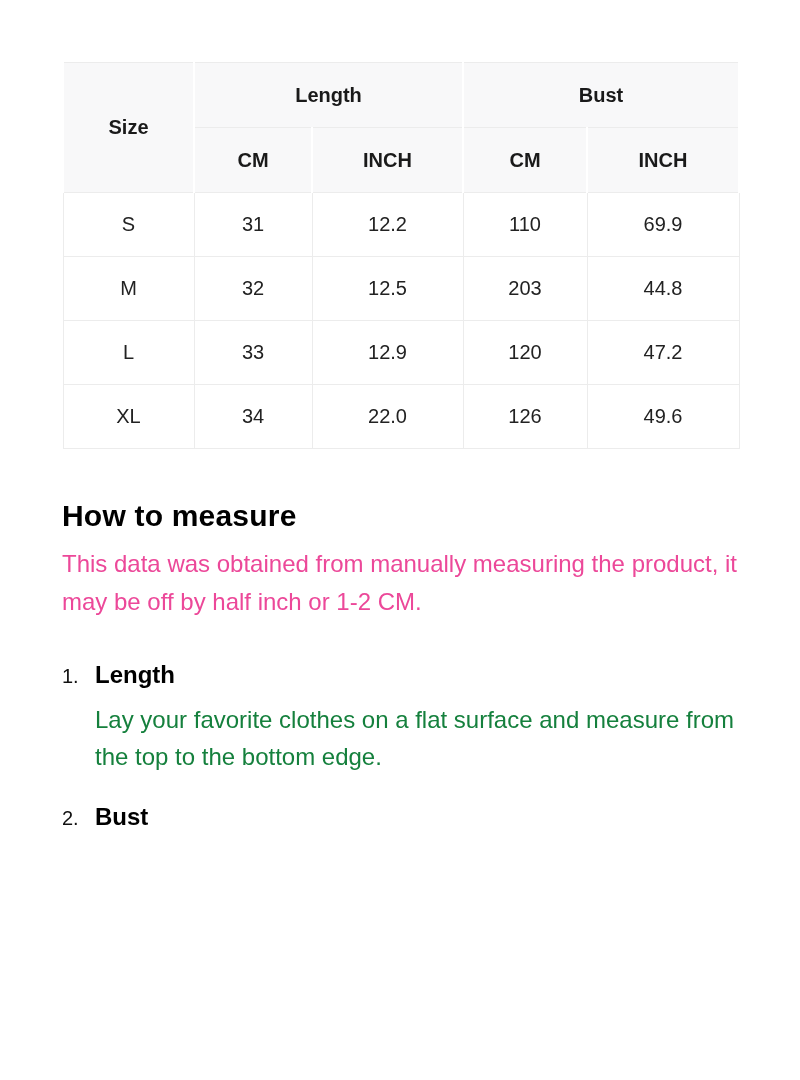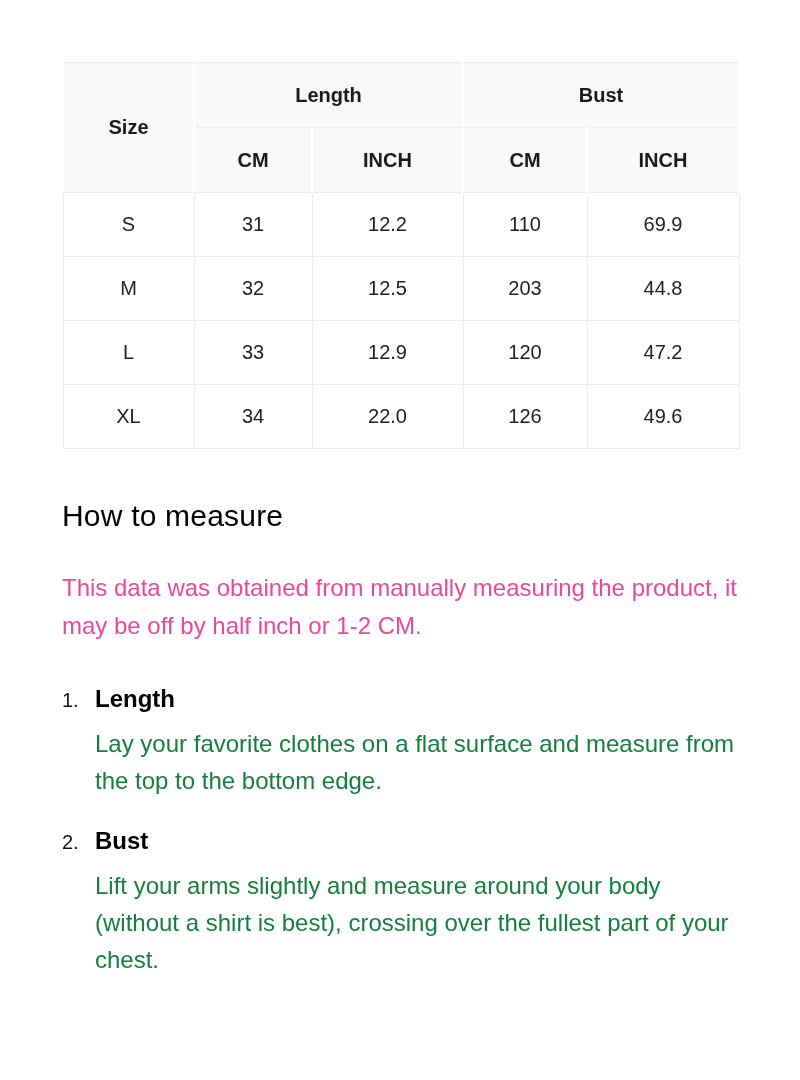--- a/index.html
+++ b/index.html
@@ -37,24 +37,24 @@
     color: #1a1a1a;
     border-left: 2px solid #ffffff;
     border-right: 2px solid #ffffff;
     height: 65px;
   }
 
   
   .how-section { margin-top: 50px; }
   .how-title {
     font-size: 30px;
-    font-weight: 400;
+    font-weight: 700;
     color: #000000;
     letter-spacing: 0.2px;
-    margin-bottom: 36px;
+    margin-bottom: 12px;
   }
   .how-intro {
     font-size: 24px;
     line-height: 38px;
     color: #ec4899;
   }
   ol.steps {
     list-style: none;
     margin-top: 40px;
   }
@@ -149,19 +149,18 @@
         <span class="step-number">1.</span>
         <div class="step-body">
           <div class="step-term">Length</div>
           <div class="step-desc">Lay your favorite clothes on a flat surface and measure from the top to the bottom edge.</div>
         </div>
       </li>
       <li class="step">
         <span class="step-number">2.</span>
         <div class="step-body">
           <div class="step-term">Bust</div>
-          <div class="step-desc">Lift your arms slightly and measure around your body (without a shirt is best), crossing over the fullest part of your chest.</div>
         </div>
       </li>
     </ol>
   </section>
 
 </div>
 
 </body></html>

